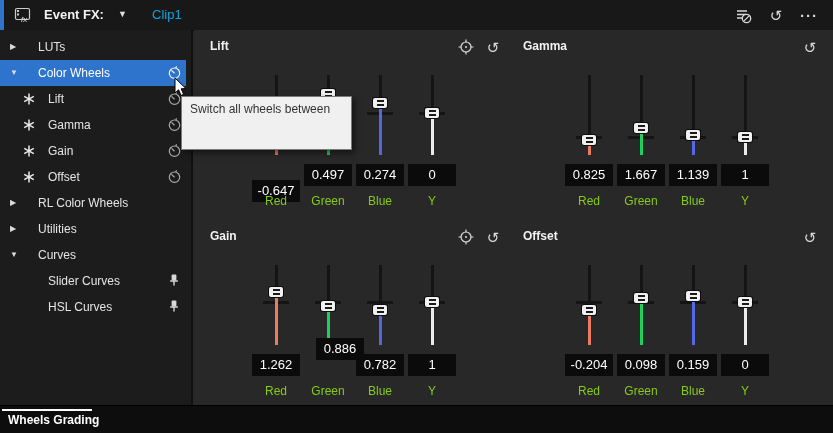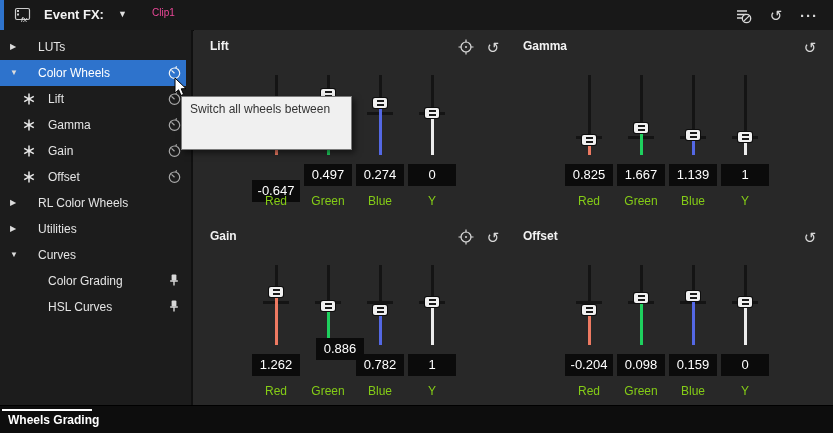--- a/index.html
+++ b/index.html
@@ -4,21 +4,21 @@
 <style>
   html,body{margin:0;padding:0;background:#000;}
   .app{position:relative;width:833px;height:433px;background:#282828;overflow:hidden;
        font-family:"Liberation Sans",sans-serif;-webkit-font-smoothing:antialiased;}
   
   .topbar{position:absolute;left:0;top:0;width:833px;height:30px;background:#181818;border-bottom:1px solid #0a0a0a;}
   .accent{position:absolute;left:0;top:0;width:4px;height:30px;background:#2e73cc;}
   .fxicon{position:absolute;left:13px;top:5px;}
   .tb-title{position:absolute;left:44px;top:7px;font-size:13px;font-weight:bold;color:#f2f2f2;}
   .tb-caret{position:absolute;left:118px;top:9px;font-size:9px;color:#e0e0e0;}
-  .tb-clip{position:absolute;left:152px;top:7px;font-size:10px;color:#ec4899;}
+  .tb-clip{position:absolute;left:152px;top:7px;font-size:13px;color:#0ea5e9;}
   .tb-right{position:absolute;right:14px;top:0;height:30px;display:flex;align-items:center;gap:13px;}
   .tb-btn{width:20px;height:20px;display:flex;align-items:center;justify-content:center;color:#d8d8d8;}
   .reset-glyph{font-size:15px;color:#d8d8d8;line-height:1;}
   .more-glyph{font-size:15px;font-weight:bold;letter-spacing:1px;color:#d8d8d8;line-height:1;}
   
   .sidebar{position:absolute;left:0;top:30px;width:191px;height:375px;background:#1c1c1c;
            border-right:2px solid #101010;padding-top:4px;box-sizing:content-box;}
   .srow{position:relative;height:26px;color:#e4e4e4;font-size:12px;}
   .srow.sel{background:#2e73cc;border-right:5px solid #1c1c1c;color:#ffffff;}
   .arrow{position:absolute;left:10px;top:8px;font-size:8px;color:#dcdcdc;}
@@ -146,21 +146,21 @@
       </div>
       <div class="srow">
         <span class="arrow">▶</span>
         <span class="slbl ind1">Utilities</span>
       </div>
       <div class="srow">
         <span class="arrow">▼</span>
         <span class="slbl ind1">Curves</span>
       </div>
       <div class="srow">
-        <span class="slbl ind2">Color Grading</span>
+        <span class="slbl ind2">Slider Curves</span>
         <div class="rightic"><svg width="14" height="14" viewBox="0 0 14 14">
             <rect x="4.6" y="1.6" width="4.8" height="6" rx="1" fill="#d8d8d8"></rect>
             <path d="M3.2 8 h7.6 M7 8 v4.5" stroke="#d8d8d8" stroke-width="1.4"></path>
           </svg></div>
       </div>
       <div class="srow">
         <span class="slbl ind2">HSL Curves</span>
         <div class="rightic"><svg width="14" height="14" viewBox="0 0 14 14">
             <rect x="4.6" y="1.6" width="4.8" height="6" rx="1" fill="#d8d8d8"></rect>
             <path d="M3.2 8 h7.6 M7 8 v4.5" stroke="#d8d8d8" stroke-width="1.4"></path>

